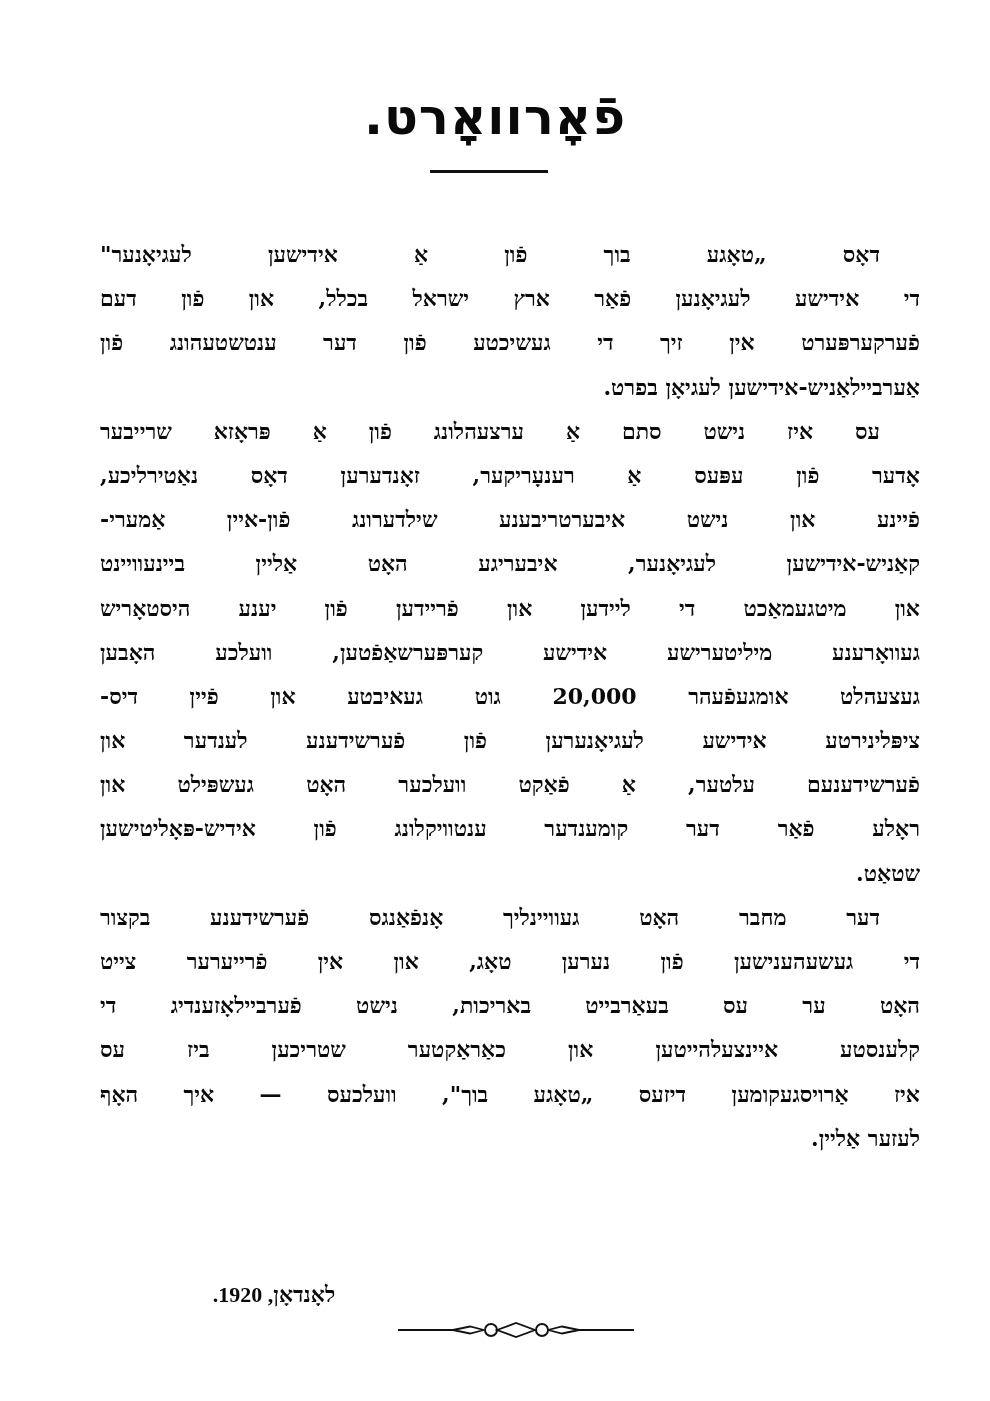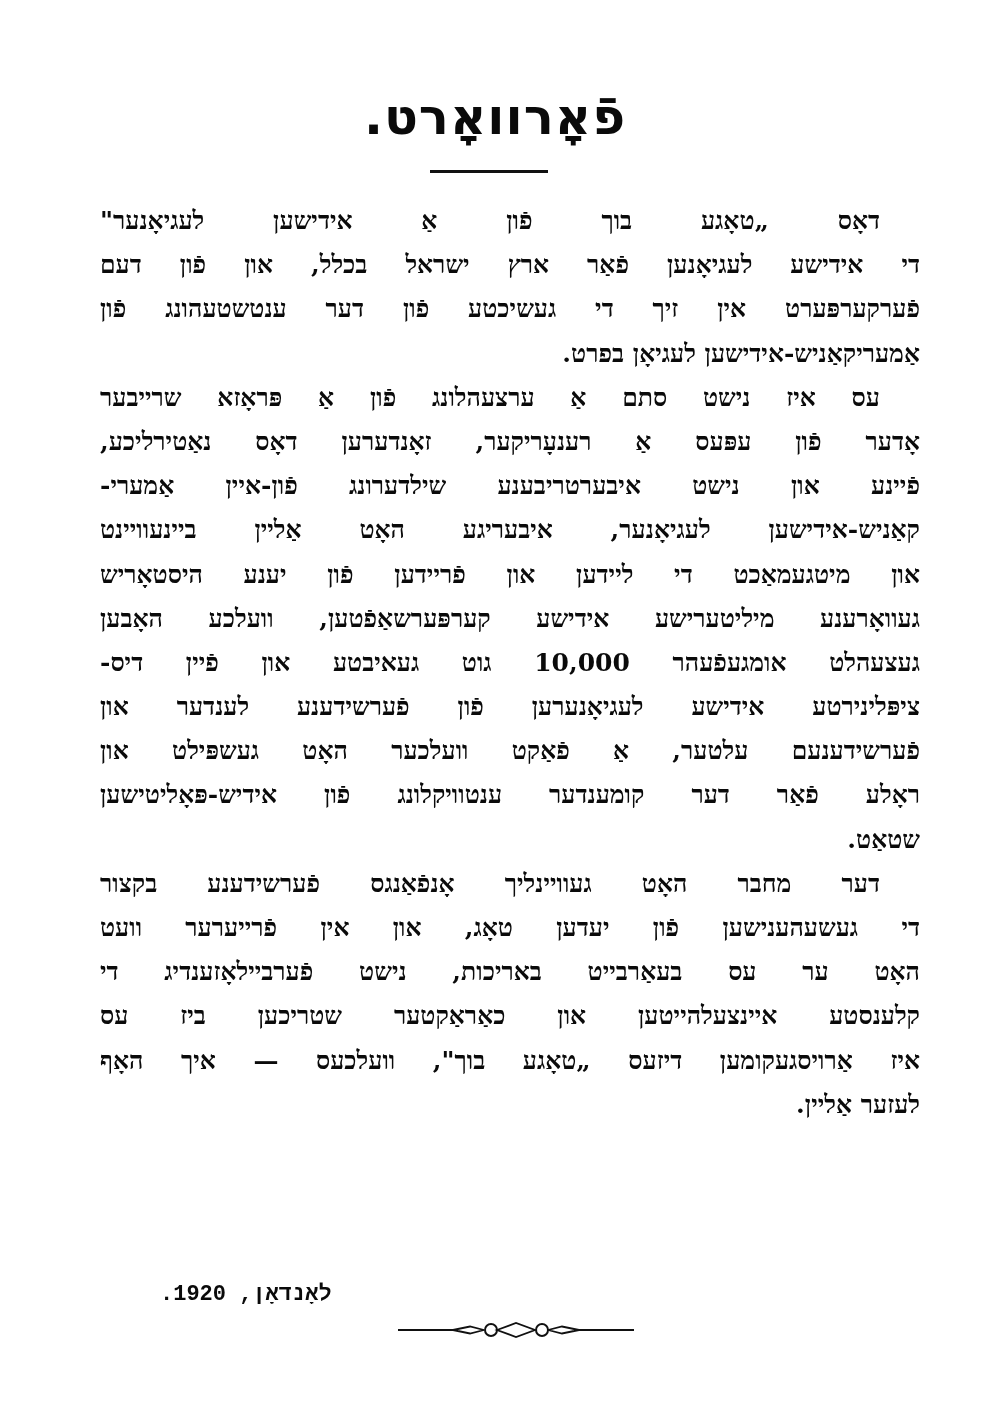--- a/index.html
+++ b/index.html
@@ -37,51 +37,51 @@
     .title-rule {
       position: absolute;
       top: 170px;
       left: 430px;
       width: 118px;
       height: 3px;
       background: #111;
     }
     .body-text {
       position: absolute;
-      top: 199px;
+      top: 232px;
       left: 100px;
       width: 820px;
       direction: rtl;
       text-align: justify;
       font-family: "DejaVu Serif", "Liberation Serif", serif;
-      font-size: 25px;
+      font-size: 22px;
       font-weight: bold;
     }
     .line {
       display: block;
       height: 44.2px;
       line-height: 44.2px;
       white-space: nowrap;
       text-align-last: justify;
       text-align: justify;
     }
     .line.last {
       text-align-last: right;
     }
     .line.indent {
       padding-right: 40px;
     }
     .signoff {
       position: absolute;
       top: 1280px;
-      left: 160px;
+      left: 184px;
       width: 180px;
       direction: rtl;
-      text-align: left;
-      font-family: Liberation Mono, monospace;
+      text-align: center;
+      font-family: Liberation Serif, serif;
       font-size: 22px;
       font-weight: bold;
       line-height: 30px;
     }
     .ornament {
       position: absolute;
       top: 1320px;
       left: 398px;
       width: 236px;
       height: 20px;
@@ -93,36 +93,36 @@
 <div class="page">
 
   <div class="title">פֿאָרוואָרט.</div>
   <div class="title-rule"></div>
 
   <div class="body-text">
 
     <span class="line indent">דאָס „טאָגע בוך פֿון אַ אידישען לעגיאָנער"</span>
     <span class="line">די אידישע לעגיאָנען פֿאַר ארץ ישראל בכלל, און פֿון דעם</span>
     <span class="line">פֿערקערפּערט אין זיך די געשיכטע פֿון דער ענטשטעהונג פֿון</span>
-    <span class="line last">אַמעריקאַניש-אידישען לעגיאָן בפרט.</span>
+    <span class="line last">אַערביילאַניש-אידישען לעגיאָן בפרט.</span>
 
     <span class="line indent">עס איז נישט סתם אַ ערצעהלונג פֿון אַ פּראָזא שרייבער</span>
     <span class="line">אָדער פֿון עפּעס אַ רענעָריקער, זאָנדערען דאָס נאַטירליכע,</span>
     <span class="line">פֿיינע און נישט איבערטריבענע שילדערונג פֿון-איין אַמערי-</span>
     <span class="line">קאַניש-אידישען לעגיאָנער, איבעריגע האָט אַליין ביינעוויינט</span>
     <span class="line">און מיטגעמאַכט די ליידען און פֿריידען פֿון יענע היסטאָריש</span>
     <span class="line">געוואָרענע מיליטערישע אידישע קערפּערשאַפֿטען, וועלכע האָבען</span>
-    <span class="line">געצעהלט אומגעפֿעהר 10,000 גוט געאיבטע און פֿיין דיס-</span>
+    <span class="line">געצעהלט אומגעפֿעהר 20,000 גוט געאיבטע און פֿיין דיס-</span>
     <span class="line">ציפּלינירטע אידישע לעגיאָנערען פֿון פֿערשידענע לענדער און</span>
     <span class="line">פֿערשידענעם עלטער, אַ פֿאַקט וועלכער האָט געשפּילט און</span>
     <span class="line">ראָלע פֿאַר דער קומענדער ענטוויקלונג פֿון אידיש-פּאָליטישען</span>
     <span class="line last">שטאַט.</span>
 
     <span class="line indent">דער מחבר האָט געוויינליך אָנפֿאַנגס פֿערשידענע בקצור</span>
-    <span class="line">די געשעהענישען פֿון יעדען טאָג, און אין פֿרייערער וועט</span>
+    <span class="line">די געשעהענישען פֿון נערען טאָג, און אין פֿרייערער צייט</span>
     <span class="line">האָט ער עס בעאַרבייט באריכות, נישט פֿערביילאָזענדיג די</span>
     <span class="line">קלענסטע איינצעלהייטען און כאַראַקטער שטריכען ביז עס</span>
     <span class="line">איז אַרויסגעקומען דיזעס „טאָגע בוך", וועלכעס — איך האָף</span>
 
     <span class="line last">לעזער אַליין.</span>
   </div>
 
   <div class="signoff">לאָנדאָן, 1920.</div>
 
   <svg class="ornament" viewBox="0 0 236 20" xmlns="http://www.w3.org/2000/svg">

